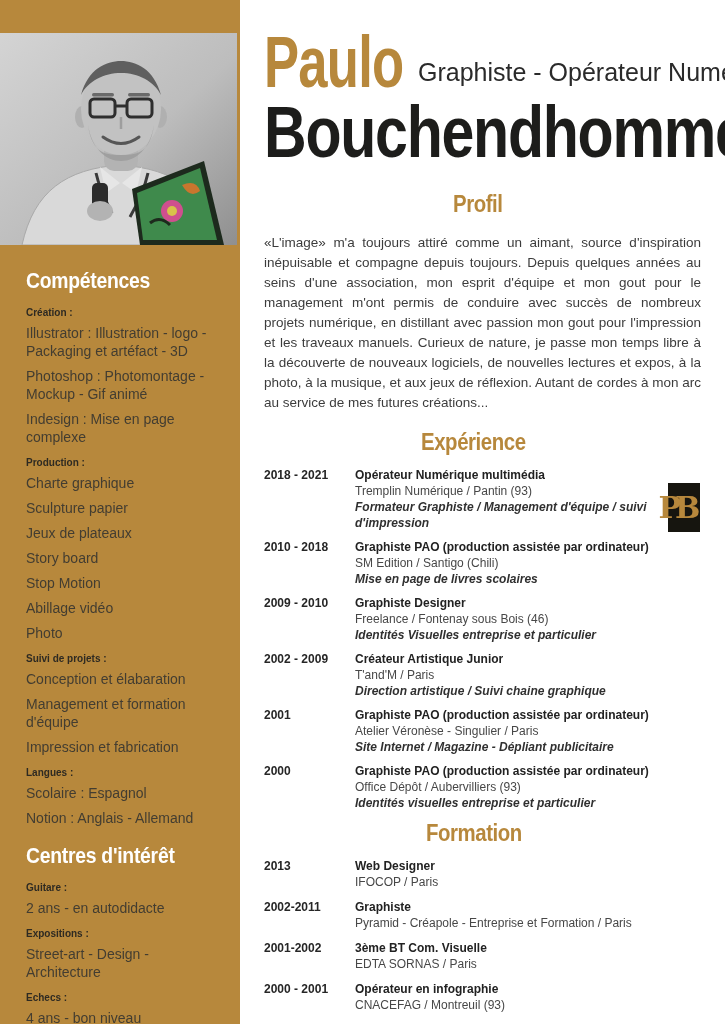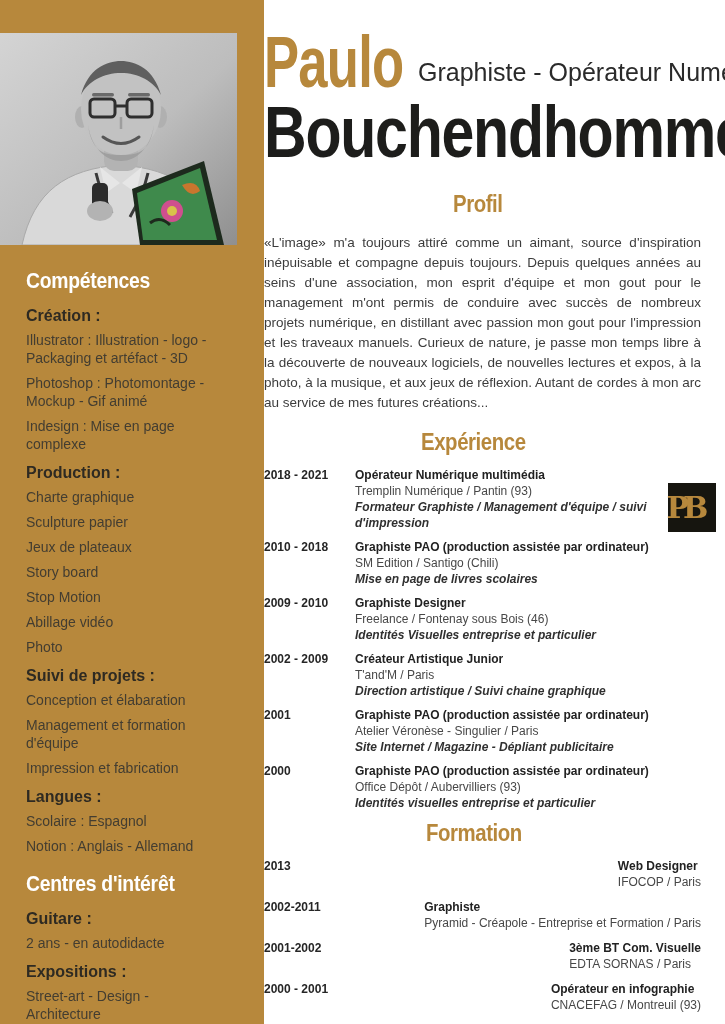--- a/index.html
+++ b/index.html
@@ -2,30 +2,30 @@
 <html><head>
 <meta charset="utf-8">
 <style>
   html,body{margin:0;padding:0;}
   body{
     width:725px;height:1024px;position:relative;overflow:hidden;
     background:#ffffff;font-family:"Liberation Sans", sans-serif;
     -webkit-font-smoothing:antialiased;
   }
   
-  .sidebar{position:absolute;left:0;top:0;width:264px;height:1024px;background:#b7883c;}
+  .sidebar{position:absolute;left:0;top:0;width:240px;height:1024px;background:#b7883c;}
   .photo{position:absolute;left:0;top:33px;width:237px;height:212px;overflow:hidden;}
   .side-content{position:absolute;left:26px;top:268px;width:196px;color:#2f2b23;}
   .side-title{
     color:#ffffff;font-size:22px;font-weight:bold;margin:0 0 13px 0;
     transform:scaleX(.88);transform-origin:left;white-space:nowrap;letter-spacing:-.3px;
   }
   .side-block{margin-bottom:16px;}
   .group{margin-bottom:11px;}
-  .group-label{font-weight:bold;font-size:16px;color:#2e2a22;margin-bottom:6px;}
+  .group-label{font-weight:bold;font-size:10px;color:#2e2a22;margin-bottom:6px;}
   .side-item{font-size:14px;line-height:18px;color:#433d31;margin-bottom:7px;}
   .mt-lg{margin-top:12px;}
   
   .main{position:absolute;left:264px;top:0;width:437px;}
   .first-name{
     position:absolute;left:0;top:26px;font-size:72px;line-height:1;font-weight:bold;
     color:#b7883c;transform:scaleX(.73);transform-origin:left;white-space:nowrap;letter-spacing:-1px;
   }
   .subtitle{position:absolute;left:154px;top:58px;font-size:25px;color:#2a2a2a;white-space:nowrap;}
   .last-name{
@@ -40,26 +40,26 @@
   }
   .rule{flex:1;height:2px;background:#bd9554;margin-left:4px;border-radius:1px;}
   .profil-text{
     font-size:13.5px;line-height:20px;text-align:justify;color:#3c3c3c;margin:15px 0 15px 0;
   }
   .entry{display:flex;margin-bottom:8px;font-size:12px;line-height:16px;}
   .entry-date{width:91px;flex-shrink:0;font-weight:bold;color:#262626;}
   .entry-title{font-weight:bold;color:#222222;}
   .entry-org{color:#474747;}
   .entry-detail{font-weight:bold;font-style:italic;color:#303030;}
-  .entry-f{margin-bottom:9px;justify-content:space-between;}
+  .entry-f{margin-bottom:9px;}
   .exp-block{margin-bottom:5px;}
   .form-block{margin-bottom:4px;}
   
   .logo{
-    position:absolute;left:668px;top:483px;width:48px;height:49px;background:#16150f;
+    position:absolute;left:668px;top:483px;width:32px;height:49px;background:#16150f;
     display:flex;align-items:center;justify-content:center;
     font-family:"DejaVu Serif", serif;font-weight:bold;font-size:30px;color:#b7883c;
     letter-spacing:-6px;padding-right:15px;box-sizing:border-box;
   }
 </style>
 </head>
 <body>
 
 <div class="sidebar">
   <div class="photo">

